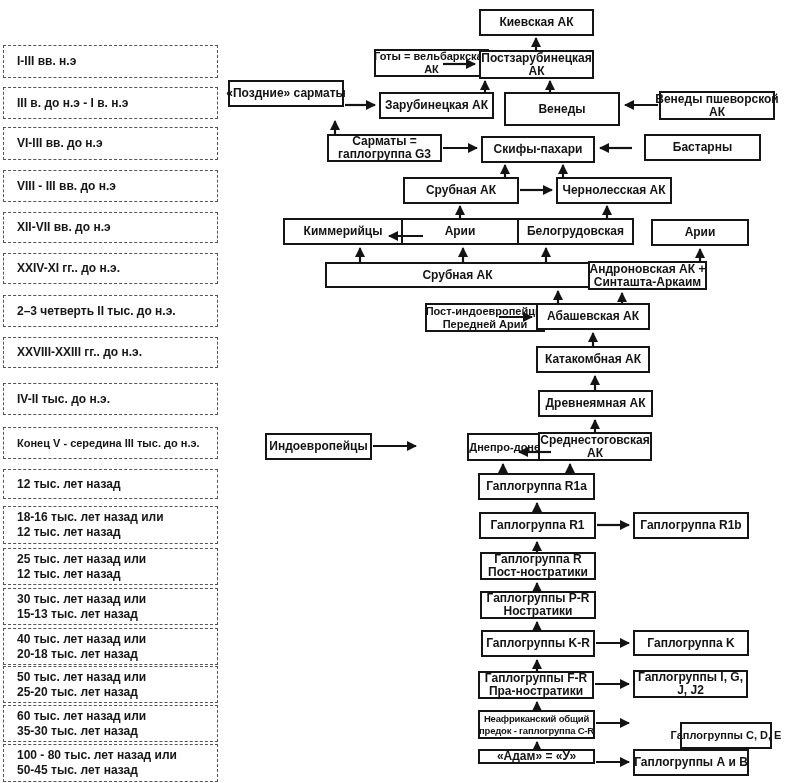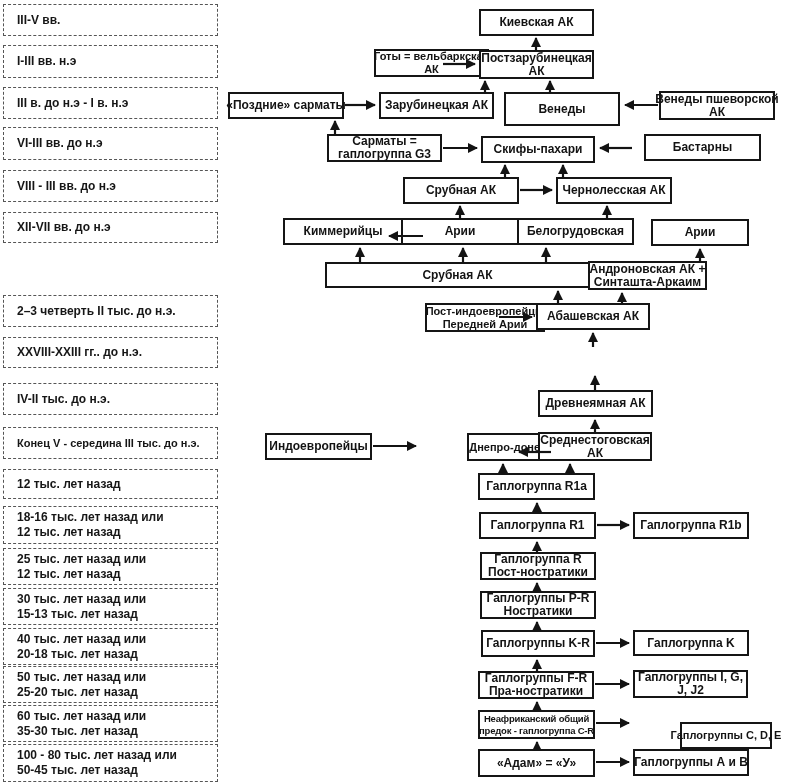--- a/index.html
+++ b/index.html
@@ -23,26 +23,26 @@
   .node.fs11{font-size:11px;margin-left:47px;}
   .node.fs10{font-size:9.5px;letter-spacing:-0.2px;line-height:12px;}
   #edges{position:absolute;left:0;top:0;pointer-events:none;}
   .edge{stroke:#131313;stroke-width:2.2;}
 </style>
 </head>
 <body>
 
 <div id="canvas">
 
-  <div class="trow" style="top:4px;height:32px">III-V вв.</div>
   <div class="trow" style="top:45px;height:33px">I-III вв. н.э</div>
   <div class="trow" style="top:87px;height:32px">III в. до н.э - I в. н.э</div>
   <div class="trow" style="top:127px;height:33px">VI-III вв. до н.э</div>
   <div class="trow" style="top:170px;height:32px">VIII - III вв. до н.э</div>
   <div class="trow" style="top:212px;height:31px">XII-VII вв. до н.э</div>
+  <div class="trow" style="top:253px;height:31px">XXIV-XI гг.. до н.э.</div>
   <div class="trow" style="top:295px;height:32px">2–3 четверть II тыс. до н.э.</div>
   <div class="trow" style="top:337px;height:31px">XXVIII-XXIII гг.. до н.э.</div>
   <div class="trow" style="top:383px;height:32px">IV-II тыс. до н.э.</div>
   <div class="trow small" style="top:427px;height:32px">Конец V - середина III тыс. до н.э.</div>
   <div class="trow" style="top:469px;height:30px">12 тыс. лет назад</div>
   <div class="trow" style="top:506px;height:38px">18-16 тыс. лет назад или
 12 тыс. лет назад</div>
   <div class="trow" style="top:548px;height:37px">25 тыс. лет назад или
 12 тыс. лет назад</div>
   <div class="trow" style="top:588px;height:37px">30 тыс. лет назад или
@@ -54,41 +54,42 @@
   <div class="trow" style="top:705px;height:37px">60 тыс. лет назад или
 35-30 тыс. лет назад</div>
   <div class="trow" style="top:744px;height:38px">100 - 80 тыс. лет назад или
 50-45 тыс. лет назад</div>
 
   <div class="node" style="left:479px;top:9px;width:115px;height:27px">Киевская АК</div>
   <div class="node fs11" style="left:327px;top:49px;width:115px;height:28px">Готы = вельбаркская
 АК</div>
   <div class="node" style="left:479px;top:50px;width:115px;height:29px">Постзарубинецкая
 АК</div>
-  <div class="node" style="left:228px;top:92px;width:116px;height:27px">«Поздние» сарматы</div>
+  <div class="node" style="left:228px;top:80px;width:116px;height:27px">«Поздние» сарматы</div>
   <div class="node" style="left:379px;top:92px;width:115px;height:27px">Зарубинецкая АК</div>
   <div class="node" style="left:504px;top:92px;width:116px;height:34px">Венеды</div>
   <div class="node" style="left:659px;top:91px;width:116px;height:29px">Венеды пшеворской
 АК</div>
   <div class="node" style="left:327px;top:134px;width:115px;height:28px">Сарматы =
 гаплогруппа G3</div>
   <div class="node" style="left:481px;top:136px;width:114px;height:27px">Скифы-пахари</div>
   <div class="node" style="left:644px;top:134px;width:117px;height:27px">Бастарны</div>
   <div class="node" style="left:403px;top:177px;width:116px;height:27px">Срубная АК</div>
   <div class="node" style="left:556px;top:177px;width:116px;height:27px">Чернолесская АК</div>
   <div class="node" style="left:283px;top:218px;width:120px;height:27px">Киммерийцы</div>
   <div class="node" style="left:401px;top:218px;width:118px;height:27px">Арии</div>
   <div class="node" style="left:517px;top:218px;width:117px;height:27px">Белогрудовская</div>
   <div class="node" style="left:651px;top:219px;width:98px;height:27px">Арии</div>
   <div class="node" style="left:325px;top:262px;width:265px;height:26px">Срубная АК</div>
   <div class="node" style="left:588px;top:261px;width:119px;height:29px">Андроновская АК +
 Синташта-Аркаим</div>
   <div class="node fs11" style="left:378px;top:303px;width:120px;height:29px">Пост-индоевропейцы
 Передней Арии</div>
   <div class="node" style="left:536px;top:303px;width:114px;height:27px">Абашевская АК</div>
+  <div class="node" style="left:536px;top:346px;width:114px;height:27px">Катакомбная АК</div>
   <div class="node" style="left:538px;top:390px;width:115px;height:27px">Древнеямная АК</div>
   <div class="node" style="left:265px;top:433px;width:107px;height:27px">Индоевропейцы</div>
   <div class="node fs11" style="left:420px;top:433px;width:118px;height:28px">Днепро-донецкая АК</div>
   <div class="node" style="left:538px;top:432px;width:114px;height:29px">Среднестоговская
 АК</div>
   <div class="node" style="left:478px;top:473px;width:117px;height:27px">Гаплогруппа R1a</div>
   <div class="node" style="left:479px;top:512px;width:117px;height:27px">Гаплогруппа R1</div>
   <div class="node" style="left:633px;top:512px;width:116px;height:27px">Гаплогруппа R1b</div>
   <div class="node" style="left:480px;top:552px;width:116px;height:28px">Гаплогруппа R
 Пост-ностратики</div>
@@ -96,21 +97,21 @@
 Ностратики</div>
   <div class="node" style="left:481px;top:630px;width:114px;height:27px">Гаплогруппы K-R</div>
   <div class="node" style="left:633px;top:630px;width:116px;height:26px">Гаплогруппа K</div>
   <div class="node" style="left:478px;top:671px;width:116px;height:28px">Гаплогруппы F-R
 Пра-ностратики</div>
   <div class="node" style="left:633px;top:670px;width:115px;height:28px">Гаплогруппы I, G,
 J, J2</div>
   <div class="node fs10" style="left:478px;top:710px;width:117px;height:29px">Неафриканский общий
 предок - гаплогруппа C-R</div>
   <div class="node fs11" style="left:633px;top:722px;width:92px;height:27px">Гаплогруппы C, D, E</div>
-  <div class="node" style="left:478px;top:749px;width:117px;height:28px">«Адам» = «У»</div>
+  <div class="node" style="left:478px;top:749px;width:117px;height:15px">«Адам» = «У»</div>
   <div class="node" style="left:633px;top:749px;width:116px;height:27px">Гаплогруппы А и В</div>
 
   <svg id="edges" width="790" height="783">
     <defs>
       <marker id="ah" markerUnits="userSpaceOnUse" markerWidth="14" markerHeight="12" refX="9" refY="5" orient="auto">
         <path d="M0,0 L10,5 L0,10 Z" fill="#131313"></path>
       </marker>
     </defs>
 
     <line class="edge" x1="536" y1="52" x2="536" y2="38" marker-end="url(#ah)"></line>

